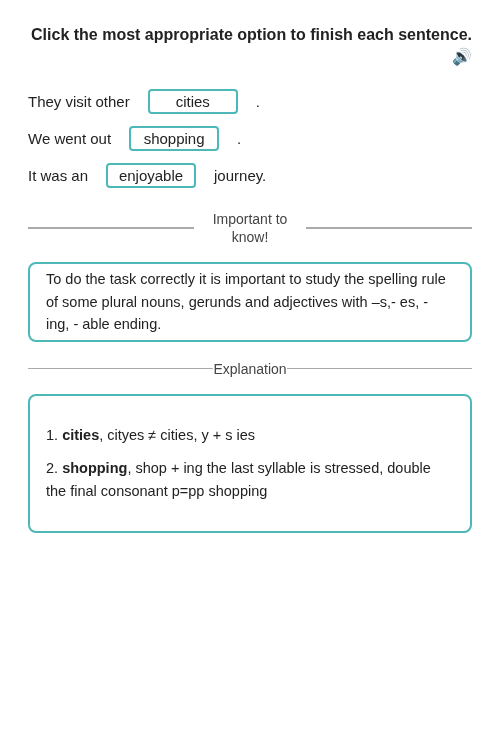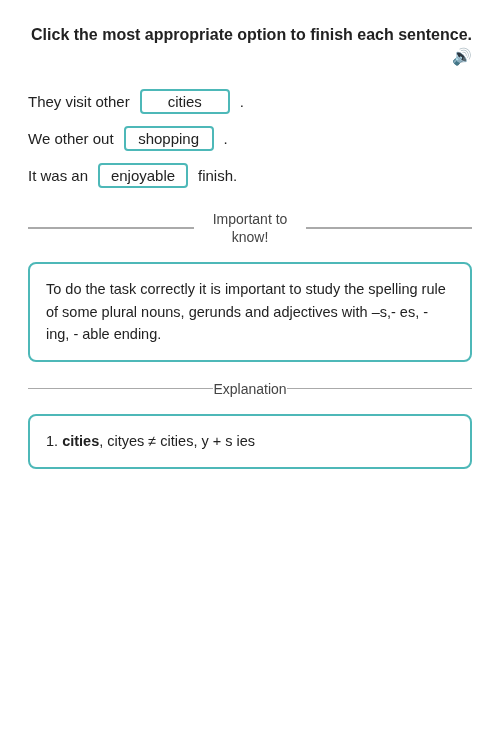--- a/index.html
+++ b/index.html
@@ -31,21 +31,21 @@
       margin-left: 6px;
       font-size: 16px;
     }
 
     .sentence-row {
       display: flex;
       align-items: center;
       margin-bottom: 12px;
       font-size: 15px;
       flex-wrap: wrap;
-      gap: 6px;
+      gap: 14px;
     }
 
     .word-box {
       display: inline-block;
       border: 2px solid #4db8b8;
       border-radius: 4px;
       padding: 2px 10px;
       font-size: 15px;
       min-width: 90px;
       text-align: center;
@@ -72,31 +72,31 @@
       text-align: center;
       color: #444;
       font-size: 14px;
       white-space: nowrap;
       line-height: 1.3;
     }
 
     .info-box {
       border: 2px solid #4db8b8;
       border-radius: 8px;
-      padding: 14px 16px;
+      padding: 4px 16px;
       margin-bottom: 18px;
       font-size: 14.5px;
       line-height: 1.55;
       color: #222;
     }
 
     .explanation-box {
       border: 2px solid #4db8b8;
       border-radius: 8px;
-      padding: 14px 16px;
+      padding: 28px 16px;
       font-size: 14.5px;
       line-height: 1.6;
       color: #222;
     }
 
     .explanation-item {
       margin-bottom: 10px;
     }
 
     .explanation-item:last-child {
@@ -123,29 +123,29 @@
   <span class="audio-icon">🔊</span>
 </div>
 
 <div class="sentence-row">
   <span>They visit other</span>
   <span class="word-box">cities</span>
   <span>.</span>
 </div>
 
 <div class="sentence-row">
-  <span>We other out</span>
+  <span>We went out</span>
   <span class="word-box">shopping</span>
   <span>.</span>
 </div>
 
 <div class="sentence-row">
   <span>It was an</span>
   <span class="word-box">enjoyable</span>
-  <span>finish.</span>
+  <span>journey.</span>
 </div>
 
 <div class="divider-with-label">
   <div class="divider-line"></div>
   <div class="divider-label">Important to<br>know!</div>
   <div class="divider-line"></div>
 </div>
 
 <div class="info-box">
   <span>To do the task correctly it is important to study the spelling rule of some plural nouns, gerunds and adjectives with –s,- es, - ing, - able ending.</span>
@@ -154,13 +154,16 @@
 <div class="divider-explanation">
   <div class="divider-line"></div>
   <div class="divider-label">Explanation</div>
   <div class="divider-line"></div>
 </div>
 
 <div class="explanation-box">
   <div class="explanation-item">
     <span>1. </span><b>cities</b><span>, cityes ≠ cities, y + s ies</span>
   </div>
+  <div class="explanation-item">
+    <span>2. </span><b>shopping</b><span>, shop + ing the last syllable is stressed, double the final consonant p=pp shopping</span>
+  </div>
 </div>
 
 </body></html>

